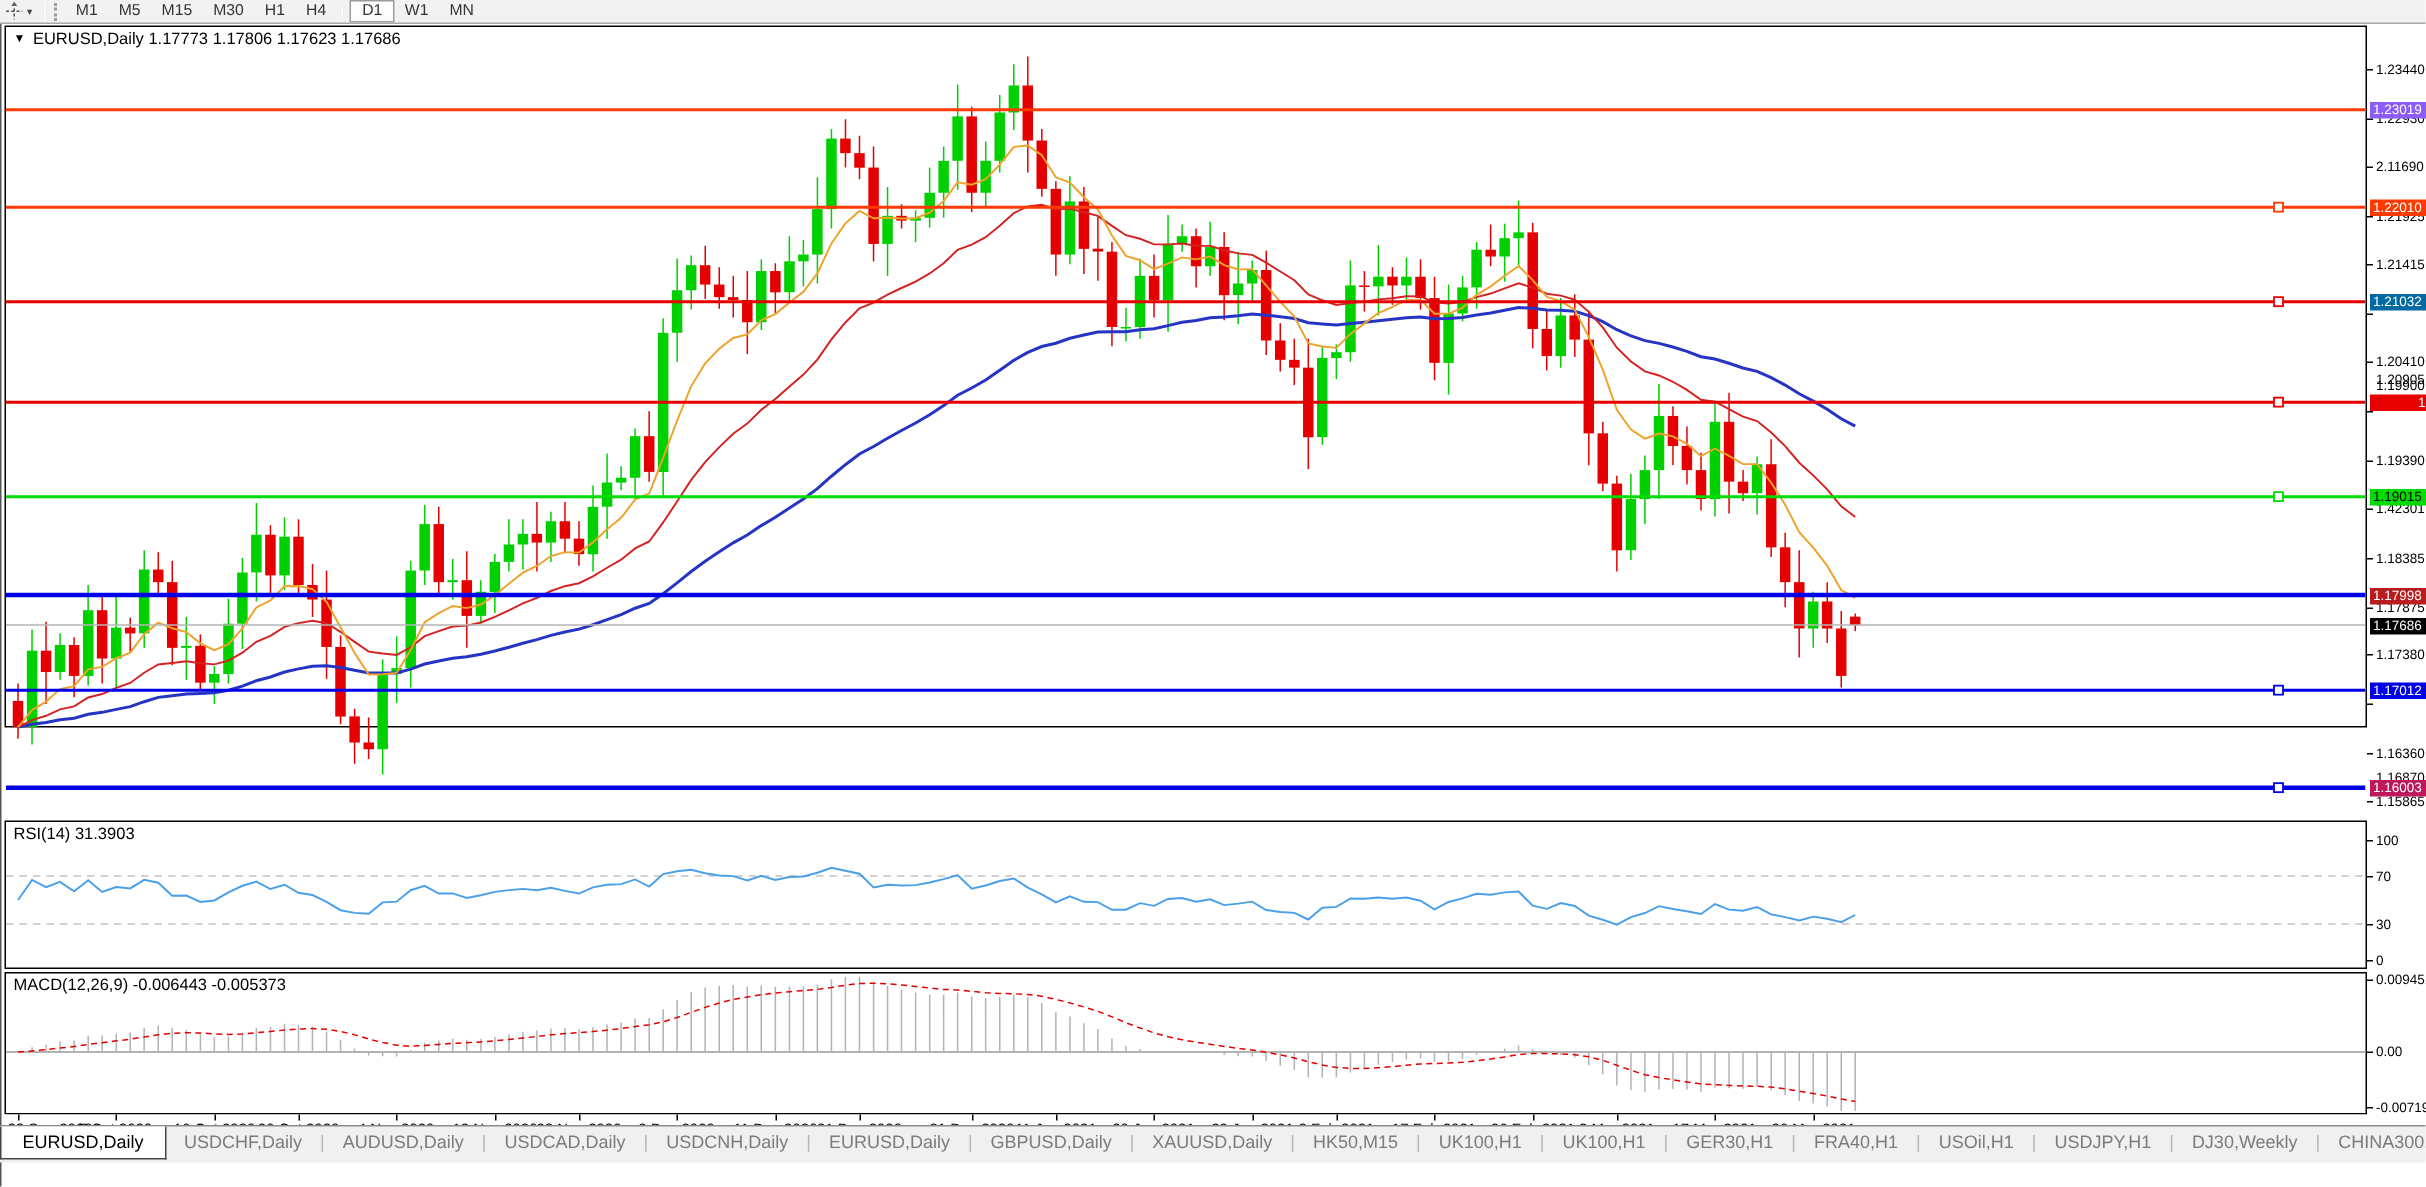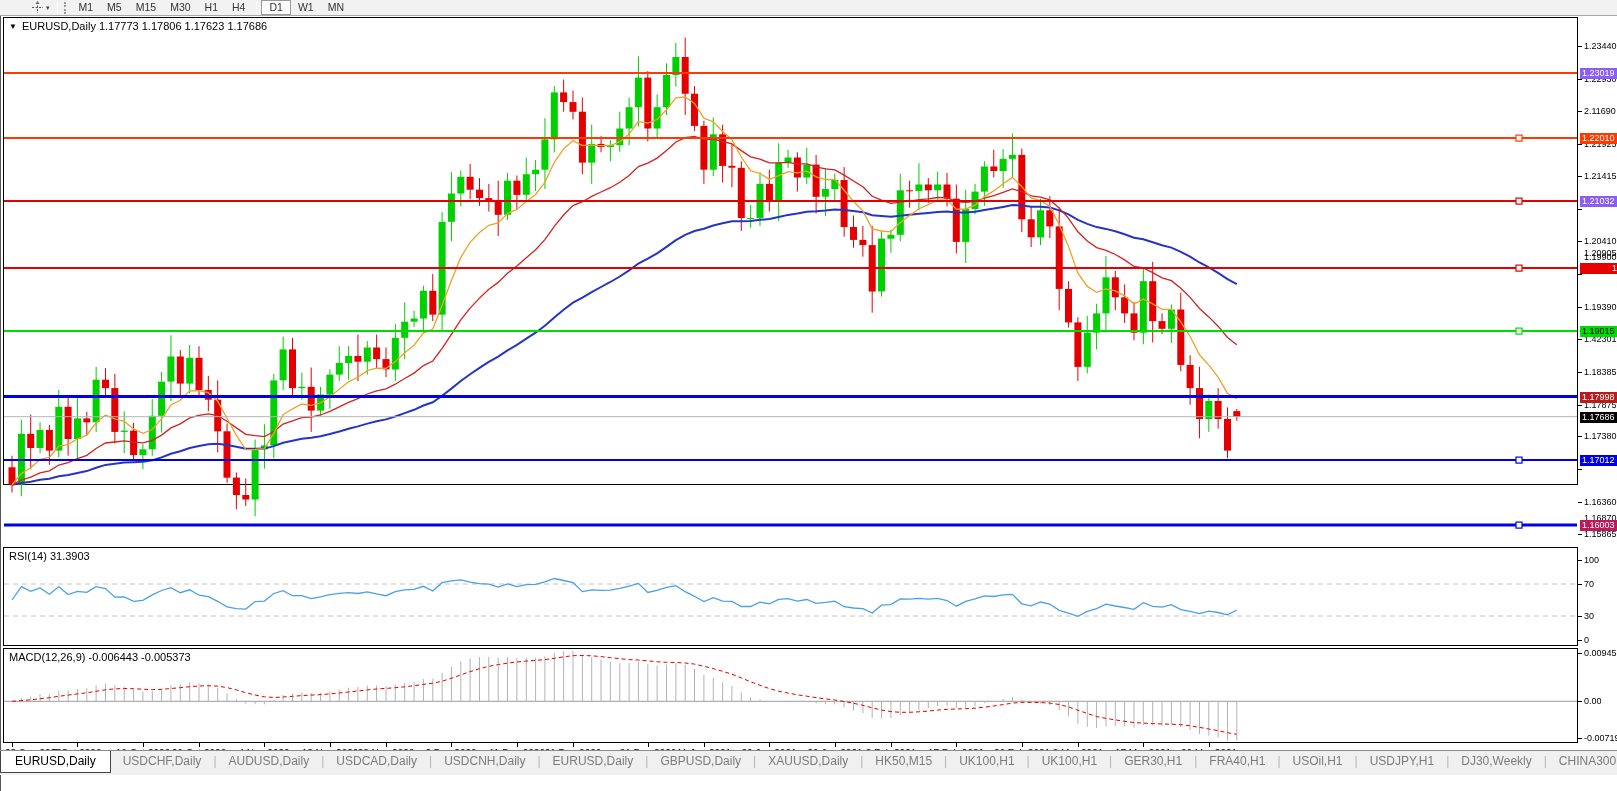--- a/index.html
+++ b/index.html
@@ -1,20 +1,20 @@
 <!DOCTYPE html>
 <html><head>
 <meta charset="utf-8">
 <style>
   html,body{margin:0;padding:0;background:#fff;width:1617px;height:791px;overflow:hidden;
     font-family:"Liberation Sans",sans-serif;-webkit-font-smoothing:none;}
   *{box-sizing:border-box;}
   
   .toolbar{position:absolute;left:0;top:0;width:1617px;height:16px;background:#f2f2f2;
-    border-bottom:1px solid #a8a8a8;display:flex;align-items:center;font-size:10.5px;color:#222;padding-left:28px;}
+    border-bottom:1px solid #a8a8a8;display:flex;align-items:center;font-size:10.5px;color:#222;}
   .tb-sep{width:1px;height:12px;background:#c2c2c2;border-right:1px solid #fff;margin:0 4px;}
   .tb-grip{width:3px;height:12px;border-left:2px dotted #9a9a9a;margin:0 5px 0 2px;}
   .tb-btn{padding:0 7px;height:15px;line-height:15px;cursor:default;color:#333;}
   .tb-btn.active{background:#fdfdfd;border:1px solid #9a9a9a;line-height:13px;}
   .tb-tool{display:flex;align-items:center;padding:0 3px;}
   .tb-caret{font-size:7px;color:#444;margin-left:2px;}
   
   .window{position:absolute;left:0;top:16px;width:1617px;height:775px;background:#fff;border-left:1px solid #555;}
   .pane{position:absolute;left:2px;width:1575px;background:#fff;border:1px solid #000;}
   #main-pane{top:1px;height:468px;}
@@ -609,21 +609,21 @@
       <div class="tick-dash" style="top: 624px;"></div>
       <div class="tick-lab" style="top: 619px;">0</div>
       <div class="tick-dash" style="top: 637px;"></div>
       <div class="tick-lab" style="top: 632px;">0.009451</div>
       <div class="tick-dash" style="top: 685px;"></div>
       <div class="tick-lab" style="top: 680px;">0.00</div>
       <div class="tick-dash" style="top: 722px;"></div>
       <div class="tick-lab" style="top: 717px;">-0.00719</div>
       <div class="badge" style="top: 52px; background: #8b5cf6; color: rgb(255, 255, 255);">1.23019</div>
       <div class="badge" style="top: 117px; background: rgb(255, 58, 0); color: rgb(255, 255, 255);">1.22010</div>
-      <div class="badge" style="top: 180px; background: #8b5cf6; color: rgb(255, 255, 255);">1.21032</div>
+      <div class="badge" style="top: 180px; background: #0369a1; color: rgb(255, 255, 255);">1.21032</div>
       <div class="badge" style="top: 247px; background: rgb(230, 0, 0); color: rgb(255, 255, 255); padding-left: 32px;">1.19992</div>
       <div class="badge" style="top: 310px; background: rgb(0, 220, 0); color: rgb(0, 0, 0);">1.19015</div>
       <div class="badge" style="top: 376px; background: #b91c1c; color: rgb(255, 255, 255);">1.17998</div>
       <div class="badge" style="top: 439px; background: rgb(0, 0, 230); color: rgb(255, 255, 255);">1.17012</div>
       <div class="badge" style="top: 504px; background: #be185d; color: rgb(255, 255, 255);">1.16003</div>
       <div class="badge" style="top: 396px; background: rgb(0, 0, 0); color: rgb(255, 255, 255);">1.17686</div>
     </div>
 </div>
 
 <div class="tabbar" id="tabbar">

